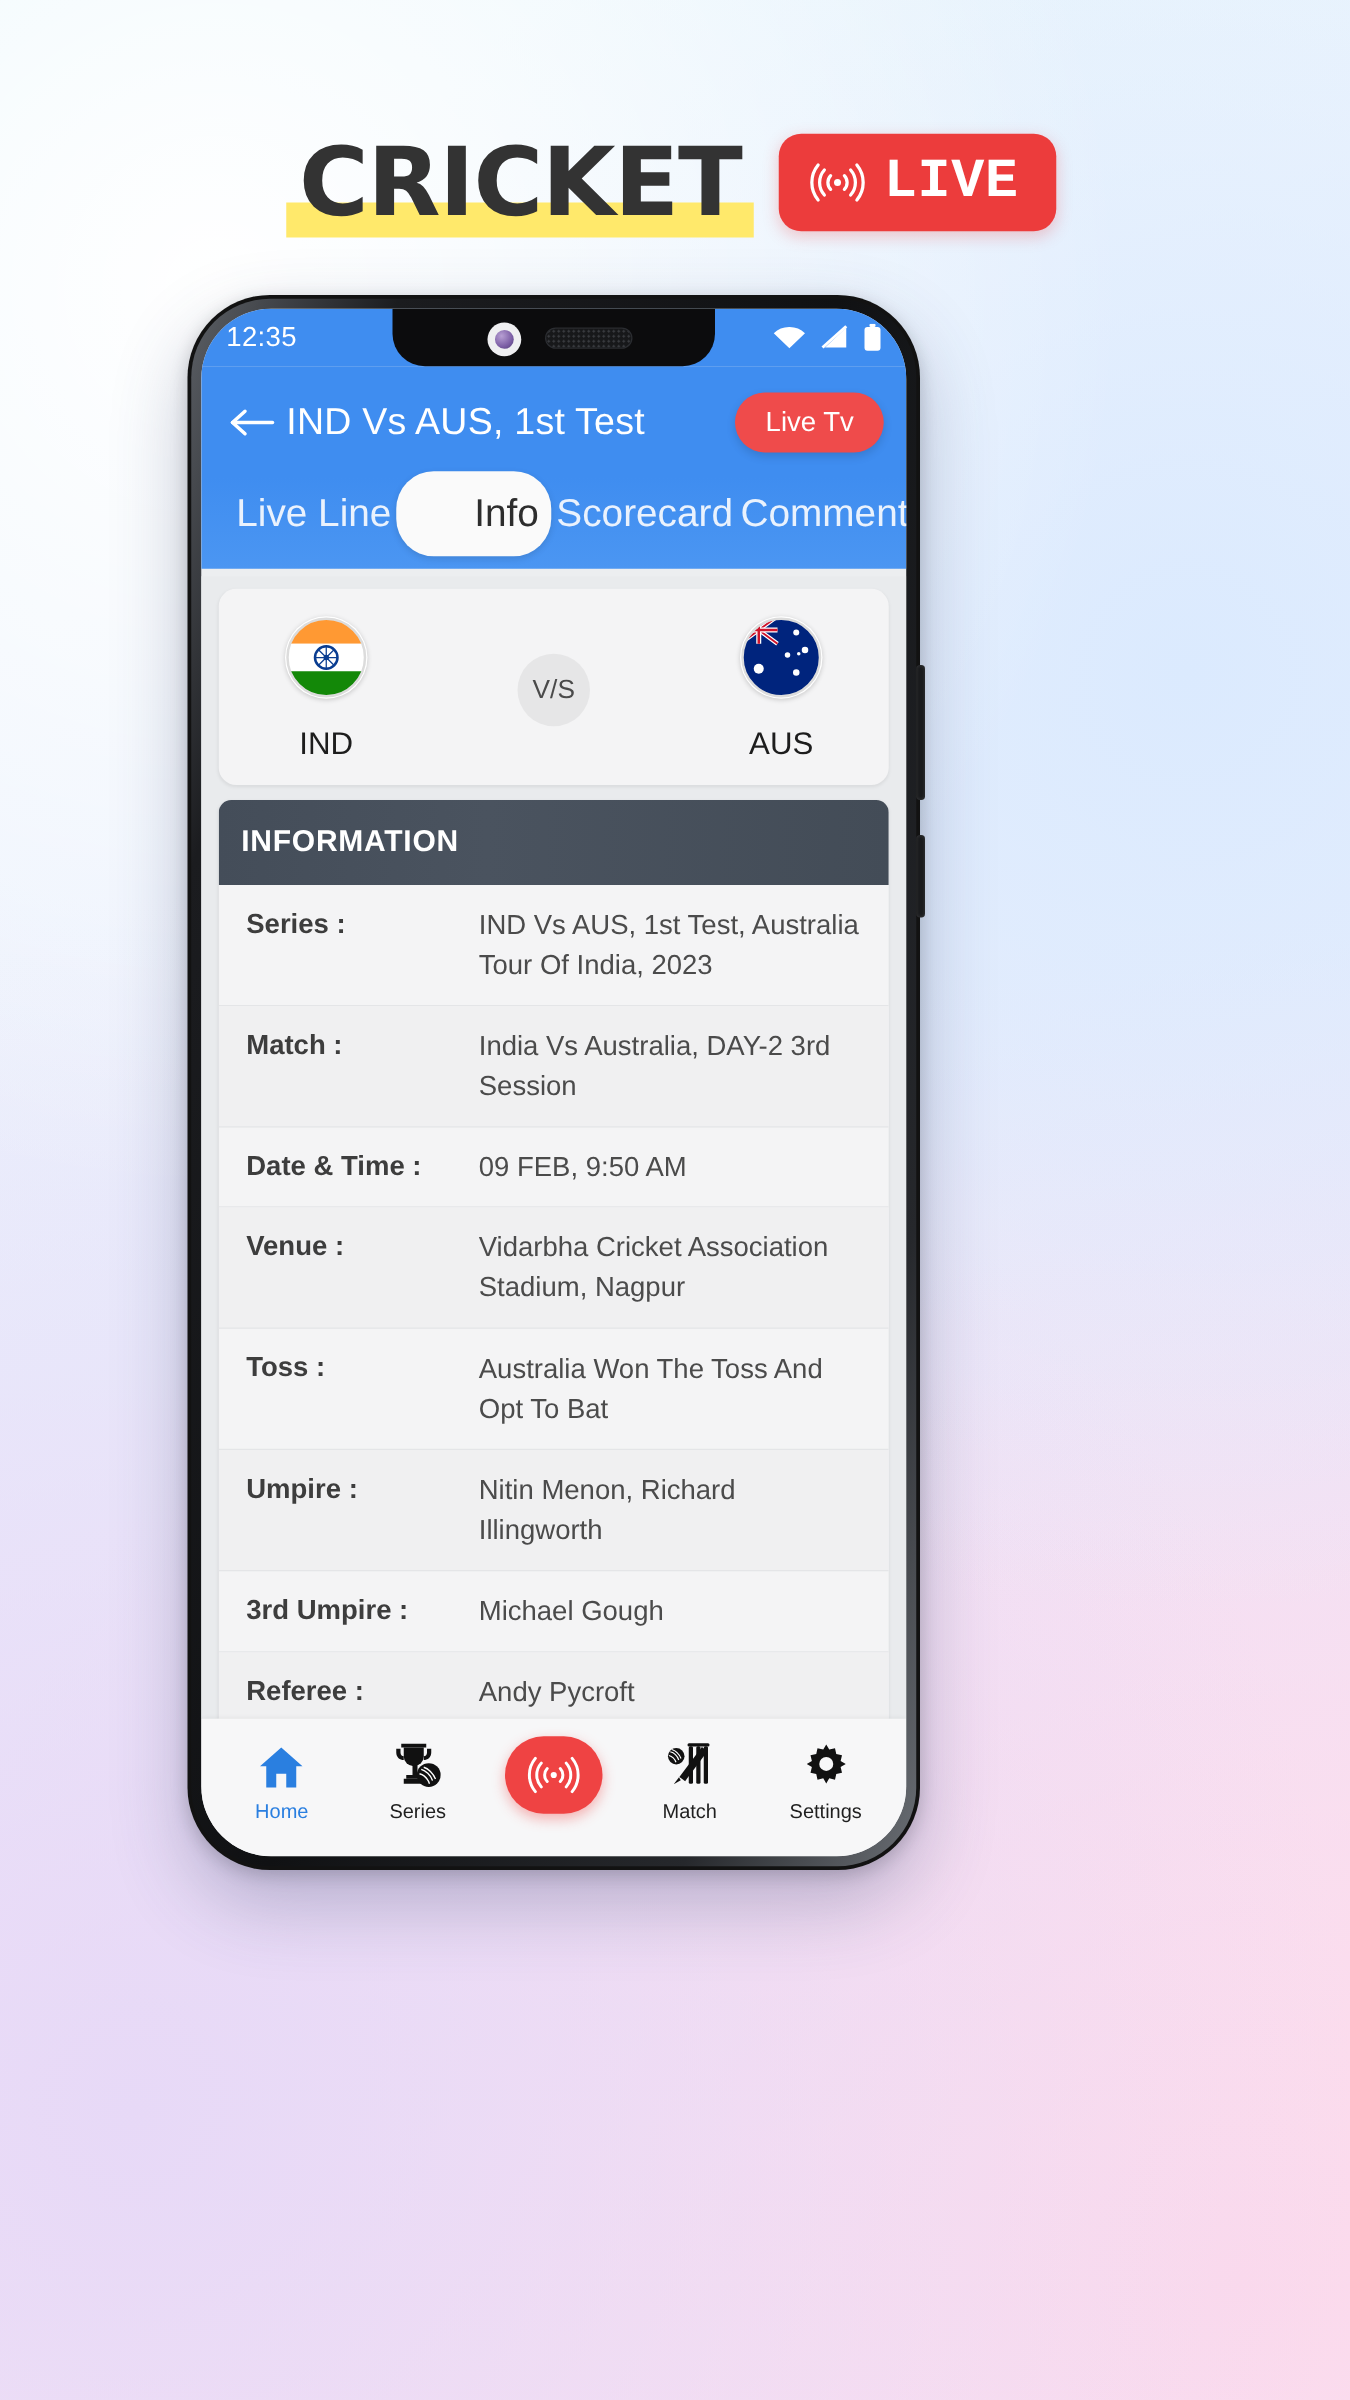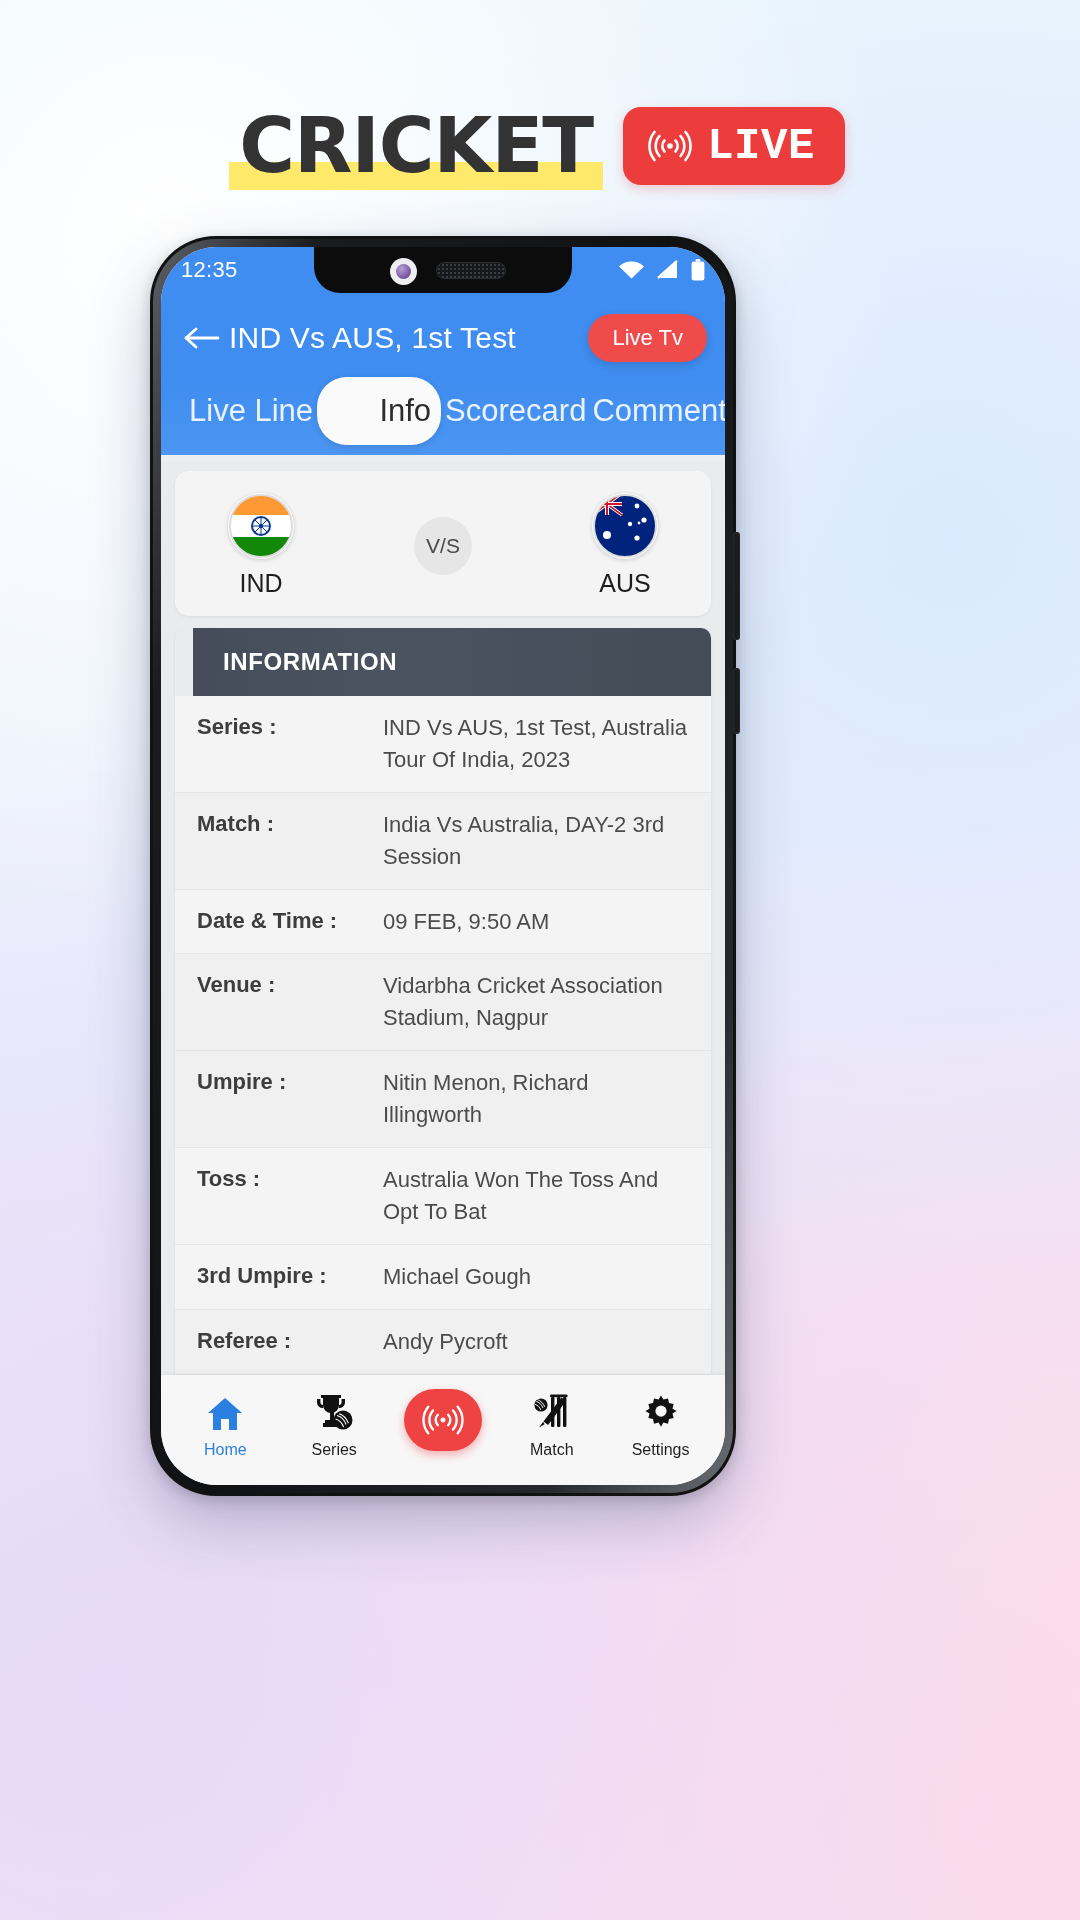--- a/index.html
+++ b/index.html
@@ -84,32 +84,32 @@
   .tab.active{background:#fafafa; color:#2d2d2d; border-radius:30px; font-weight:400;
     box-shadow:0 2px 6px rgba(0,0,0,.12); padding:16px 10px; flex:0 0 auto; min-width:124px;}
 
   
   .content{position:absolute; left:0; right:0; top:214px; bottom:110px;
     background:#e9ebed; overflow:hidden; padding:0 4px;}
 
   .vs-card{background:#f4f4f5; border-radius:14px; margin:10px 10px 12px 10px;
     padding:22px 26px 18px 26px; display:flex; align-items:center; justify-content:space-between;
     box-shadow:0 1px 3px rgba(0,0,0,.07);}
-  .team{display:flex; flex-direction:column; align-items:center; gap:10px; width:120px;}
+  .team{display:flex; flex-direction:column; align-items:center; gap:22px; width:120px;}
   .flag{width:66px;height:66px;border-radius:50%;overflow:hidden;background:#fff;
     box-shadow:0 1px 4px rgba(0,0,0,.18);}
   .team-name{font-size:25px; color:#1d1d1d;}
   .vs-circle{width:58px;height:58px;border-radius:50%;background:#e6e6e7;
     display:flex;align-items:center;justify-content:center;font-size:21px;color:#4a4a4a;}
 
   .panel{margin:0 10px 12px 10px; border-radius:10px; overflow:hidden;
     box-shadow:0 1px 3px rgba(0,0,0,.08);}
   .panel-head{background:linear-gradient(92deg,#444d59 0%, #4a535f 40%, #434c57 100%);
     color:#fff; font-size:24px; font-weight:700; letter-spacing:.6px;
-    padding:20px 30px;margin-left:18px;}
+    padding:20px 18px;}
   .panel-body{background:#f4f4f5;}
   .row{display:flex; align-items:flex-start; padding:16px 22px; border-bottom:1px solid #e4e5e7;}
   .row:last-child{border-bottom:none;}
   .row.alt{background:#f0f0f1;}
   .row .k{flex:0 0 186px; font-size:22px; font-weight:700; color:#3d3d3d; line-height:1.35;}
   .row .v{flex:1; font-size:22px; color:#4b4b4b; line-height:1.45;}
 
   
   .bottomnav{position:absolute; left:0; right:0; bottom:0; height:110px; background:#f7f7f8;
     display:flex; align-items:flex-start; justify-content:space-around; padding:16px 10px 0 10px;
@@ -274,27 +274,27 @@
             <div class="v">India Vs Australia, DAY-2 3rd Session</div>
           </div>
           <div class="row">
             <div class="k">Date &amp; Time :</div>
             <div class="v">09 FEB, 9:50 AM</div>
           </div>
           <div class="row alt">
             <div class="k">Venue :</div>
             <div class="v">Vidarbha Cricket Association Stadium, Nagpur</div>
           </div>
+          <div class="row">
+            <div class="k">Toss :</div>
+            <div class="v">Australia Won The Toss And Opt To Bat</div>
+          </div>
           <div class="row alt">
             <div class="k">Umpire :</div>
             <div class="v">Nitin Menon, Richard Illingworth</div>
-          </div>
-          <div class="row">
-            <div class="k">Toss :</div>
-            <div class="v">Australia Won The Toss And Opt To Bat</div>
           </div>
           <div class="row">
             <div class="k">3rd Umpire :</div>
             <div class="v">Michael Gough</div>
           </div>
           <div class="row alt">
             <div class="k">Referee :</div>
             <div class="v">Andy Pycroft</div>
           </div>
           <div class="row">

